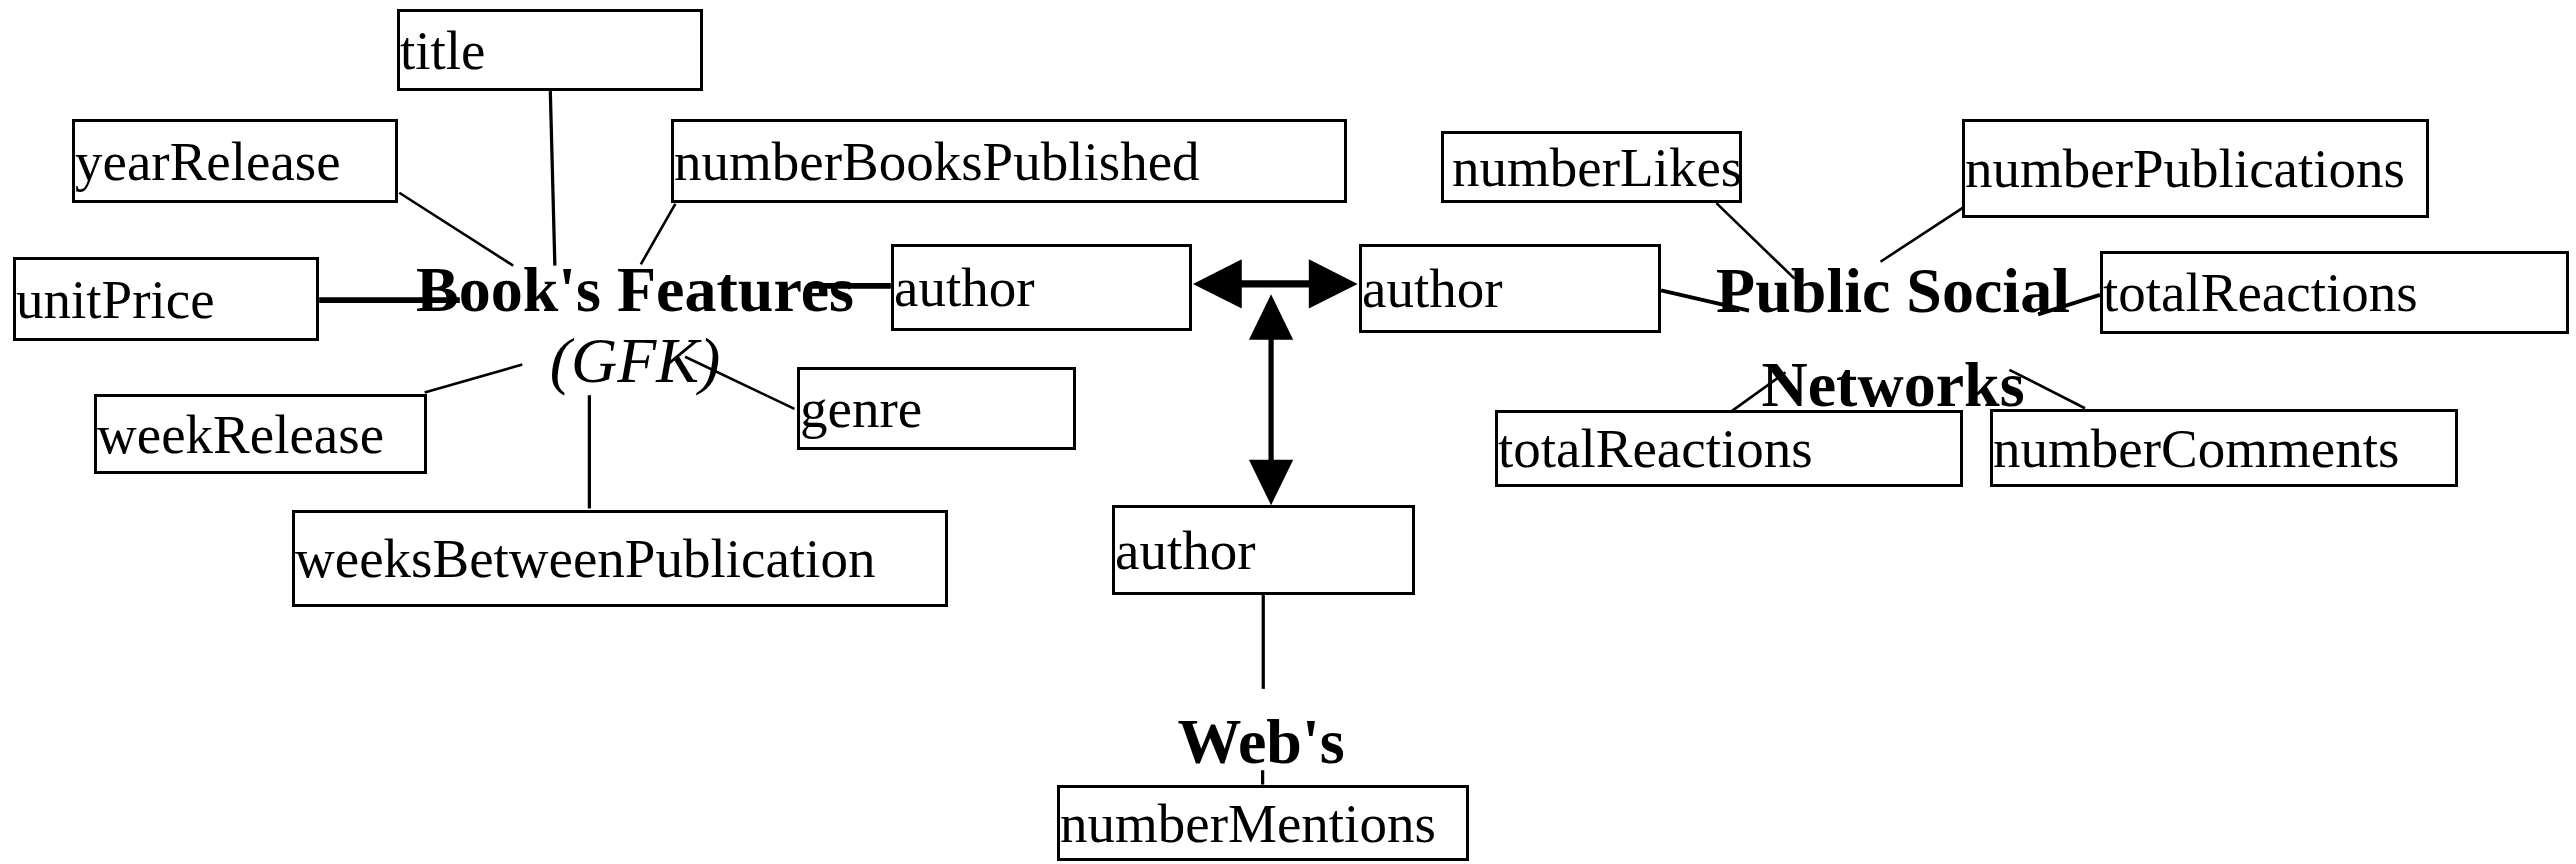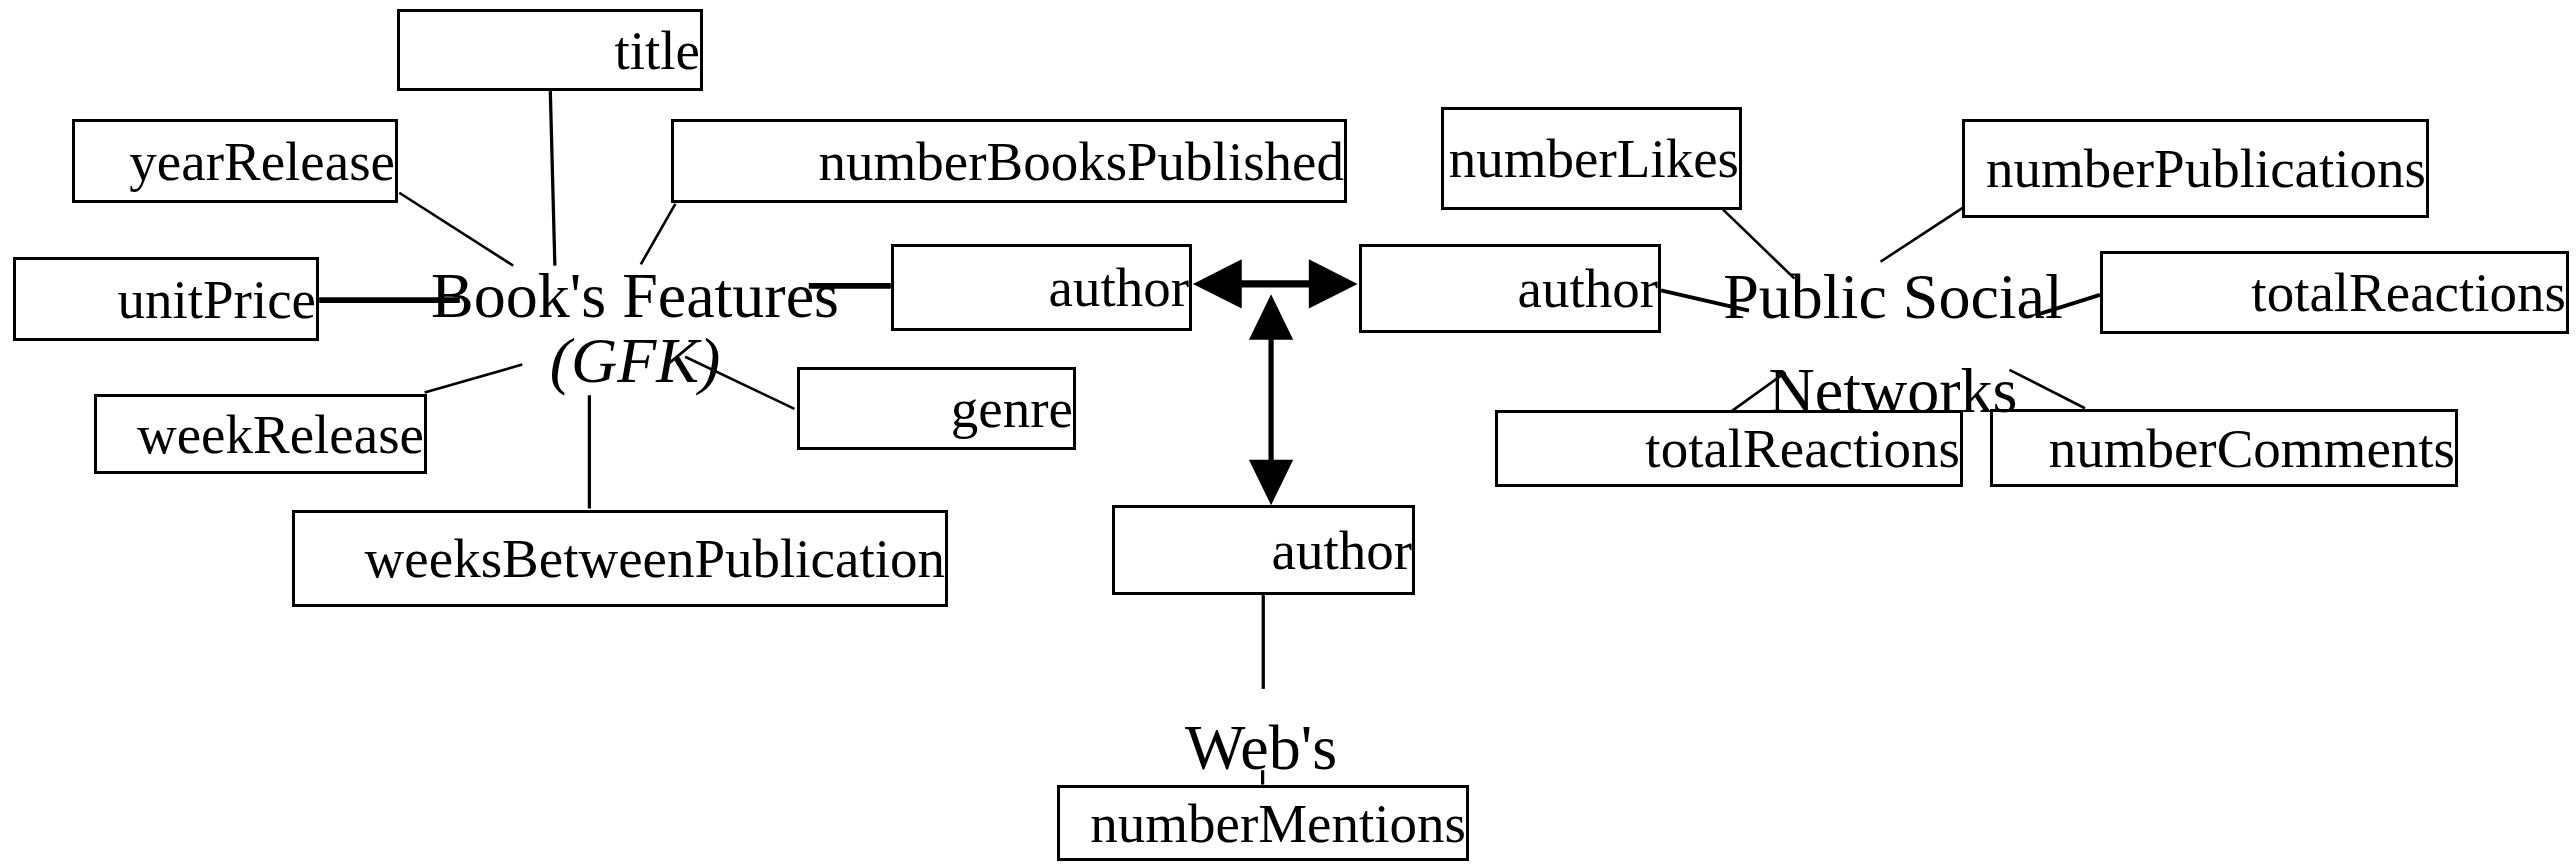--- a/index.html
+++ b/index.html
@@ -17,34 +17,34 @@
     width: 2576px; height: 864px;
     display: block;
   }
   .node {
     position: absolute;
     box-sizing: border-box;
     border: 3.9px solid #000000;
     background: #ffffff;
     display: flex;
     align-items: center;
-    justify-content: flex-end;
+    justify-content: flex-start;
     font-size: 55px;
     color: #000000;
     white-space: nowrap;
   }
   .hub-line {
     position: absolute;
     transform: translate(-50%, -50%);
     font-size: 64px;
     color: #000000;
     white-space: nowrap;
     line-height: 1;
   }
-  .hub-line.b { font-weight: normal; margin-top: 6px; }
+  .hub-line.b { font-weight: bold; }
   .hub-line.i { font-style: italic; }
 </style>
 </head>
 <body>
 
 <div id="stage">
   <svg id="edges-svg" xmlns="http://www.w3.org/2000/svg" viewBox="0 0 3956 1327">
       <line x1="845" y1="140" x2="852" y2="408" stroke="#000000" stroke-width="5"></line>
       <line x1="613" y1="296" x2="788" y2="408" stroke="#000000" stroke-width="4"></line>
       <line x1="1037" y1="313" x2="984" y2="406" stroke="#000000" stroke-width="4"></line>
@@ -96,21 +96,21 @@
       </div>
       <div class="node" style="left: 891px; top: 244px; width: 301px; height: 87px;">
         <span>author</span>
       </div>
       <div class="node" style="left: 1359px; top: 244px; width: 302px; height: 89px;">
         <span>author</span>
       </div>
       <div class="node" style="left: 1112px; top: 505px; width: 303px; height: 90px;">
         <span>author</span>
       </div>
-      <div class="node" style="left: 1441px; top: 107px; width: 301px; height: 103px;">
+      <div class="node" style="left: 1441px; top: 131px; width: 301px; height: 72px; padding-left: 8px;">
         <span>numberLikes</span>
       </div>
       <div class="node" style="left: 1962px; top: 119px; width: 467px; height: 99px;">
         <span>numberPublications</span>
       </div>
       <div class="node" style="left: 2100px; top: 251px; width: 469px; height: 83px;">
         <span>totalReactions</span>
       </div>
       <div class="node" style="left: 1495px; top: 410px; width: 468px; height: 77px;">
         <span>totalReactions</span>

